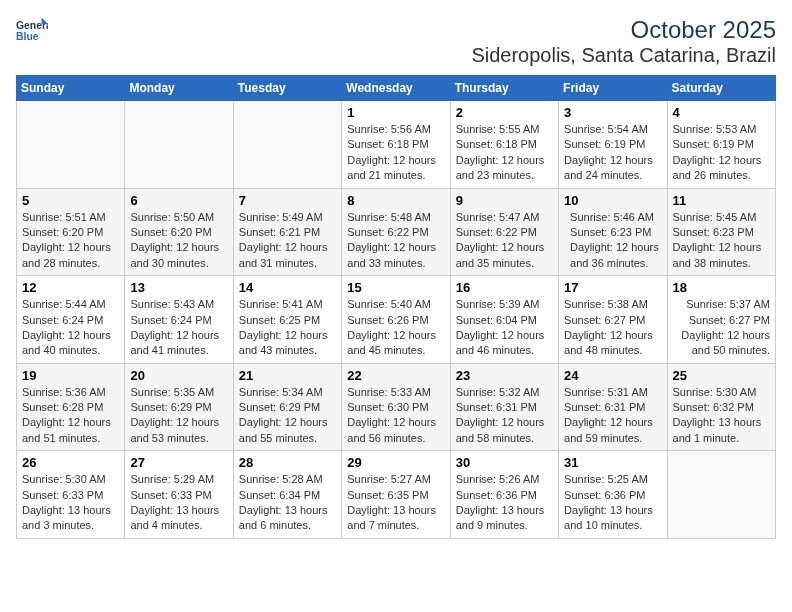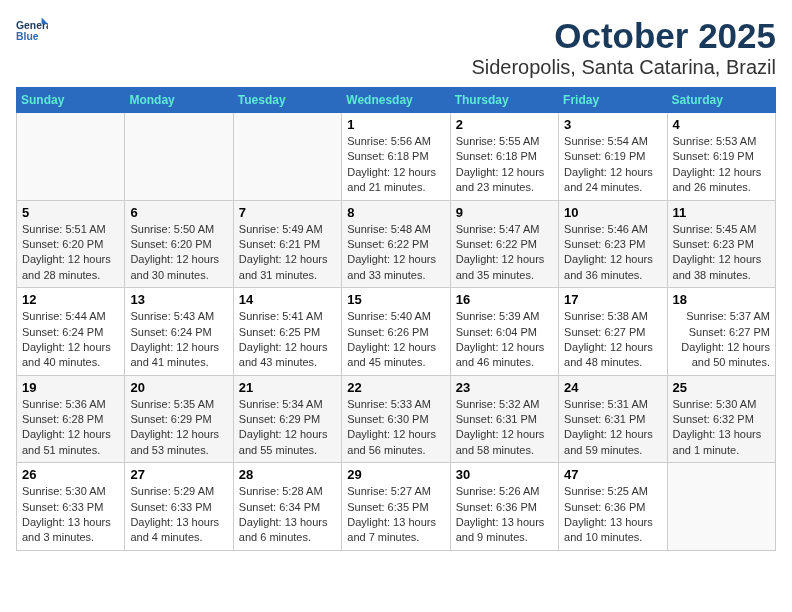--- a/index.html
+++ b/index.html
@@ -22,37 +22,37 @@
       gap: 4px;
     }
     .logo-icon {
       width: 32px;
       height: 28px;
     }
     .title-block {
       text-align: right;
     }
     .title-block h1 {
-      font-size: 35px;
+      font-size: 24px;
       color: #1a3a5c;
-      font-weight: bold;
+      font-weight: normal;
     }
     .title-block h2 {
       font-size: 20px;
       color: #333;
       font-weight: normal;
     }
     table {
       width: 100%;
       border-collapse: collapse;
       font-size: 11px;
     }
     thead th {
       background: #2a6bbf;
-      color: #5eead4;
+      color: #ffffff;
       padding: 5px 4px;
       text-align: left;
       font-size: 12px;
       border: 1px solid #2a6bbf;
     }
     tbody td {
       border: 1px solid #ccc;
       vertical-align: top;
       padding: 4px 5px;
       min-height: 80px;
@@ -162,21 +162,21 @@
 Daylight: 12 hours and 33 minutes.</div>
         </td>
         <td>
           <span class="day-num">9</span>
           <div class="day-info" style="white-space: pre-line;">Sunrise: 5:47 AM
 Sunset: 6:22 PM
 Daylight: 12 hours and 35 minutes.</div>
         </td>
         <td>
           <span class="day-num">10</span>
-          <div class="day-info" style="white-space: pre-line;">Sunrise: 5:46 AM
+          <div class="day-info" style="white-space: pre-line; margin-left: 6px;">Sunrise: 5:46 AM
 Sunset: 6:23 PM
 Daylight: 12 hours and 36 minutes.</div>
         </td>
         <td>
           <span class="day-num">11</span>
           <div class="day-info" style="white-space: pre-line;">Sunrise: 5:45 AM
 Sunset: 6:23 PM
 Daylight: 12 hours and 38 minutes.</div>
         </td>
       </tr>
@@ -293,21 +293,21 @@
 Sunset: 6:35 PM
 Daylight: 13 hours and 7 minutes.</div>
         </td>
         <td>
           <span class="day-num">30</span>
           <div class="day-info" style="white-space: pre-line;">Sunrise: 5:26 AM
 Sunset: 6:36 PM
 Daylight: 13 hours and 9 minutes.</div>
         </td>
         <td>
-          <span class="day-num">47</span>
+          <span class="day-num">31</span>
           <div class="day-info" style="white-space: pre-line;">Sunrise: 5:25 AM
 Sunset: 6:36 PM
 Daylight: 13 hours and 10 minutes.</div>
         </td>
         <td class="empty-cell"></td>
       </tr>
     </tbody>
 </table>
 
 </body></html>

